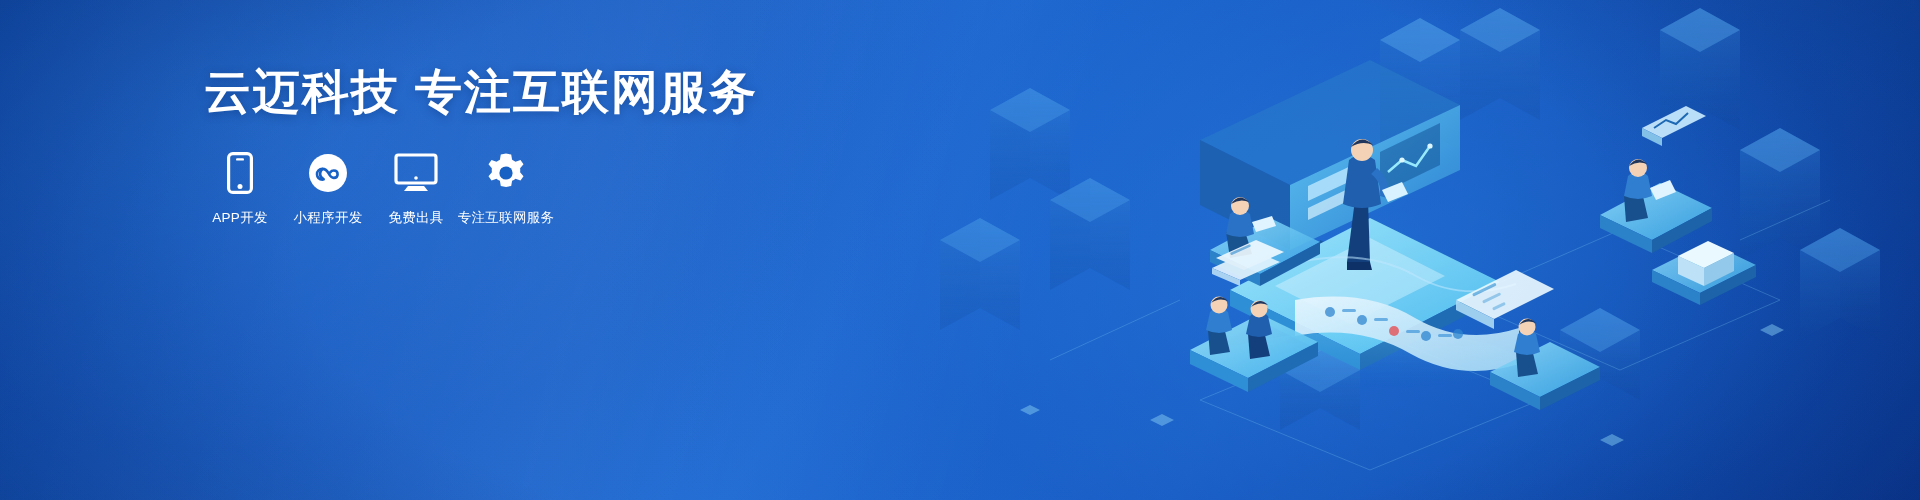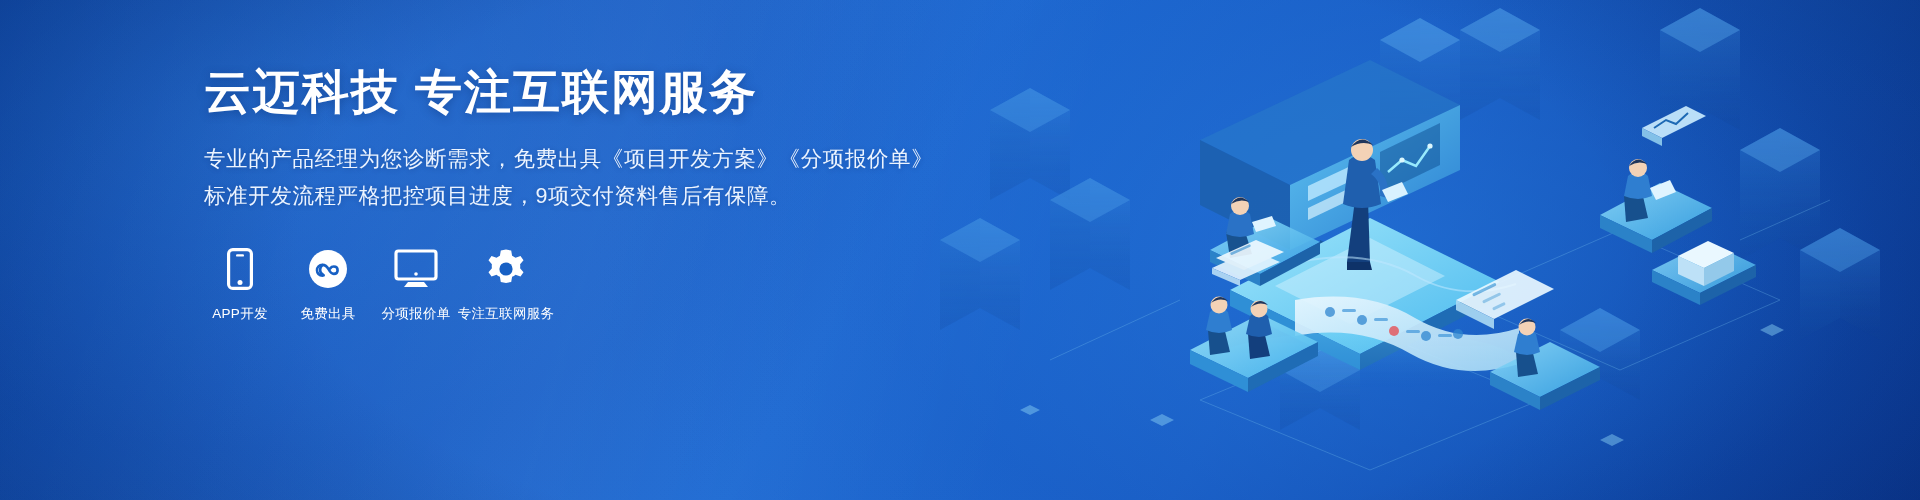--- a/index.html
+++ b/index.html
@@ -351,24 +351,20 @@
       </g>
     </svg>
   </div>
 
   <div class="vignette"></div>
 
   <div class="content">
 
     <div class="headline">云迈科技 专注互联网服务</div>
 
-    <div class="subtitle">
-      <span class="line">专业的产品经理为您诊断需求，免费出具《项目开发方案》《分项报价单》</span>
-      <span class="line">标准开发流程严格把控项目进度，9项交付资料售后有保障。</span>
-    </div>
 
     <div class="services">
 
       <div class="service svc-1">
         <span class="ico">
           <svg width="26" height="42" viewBox="0 0 26 42" xmlns="http://www.w3.org/2000/svg">
             <rect x="1.6" y="1.6" width="22.8" height="38.8" rx="4.2" ry="4.2" fill="none" stroke="#ffffff" stroke-width="3.2"></rect>
             <rect x="9" y="6.2" width="8" height="2.4" rx="1.2" fill="#ffffff"></rect>
             <circle cx="13" cy="34.4" r="2.5" fill="#ffffff"></circle>
           </svg>
@@ -377,33 +373,33 @@
       </div>
 
       <div class="service svc-2">
         <span class="ico">
           <svg width="40" height="40" viewBox="0 0 40 40" xmlns="http://www.w3.org/2000/svg">
             <circle cx="20" cy="20" r="19" fill="#ffffff"></circle>
             <path d="M14.6 26.6 c-3.6 0 -5.6 -2.4 -5.6 -5.3 c0 -3.1 2.3 -5.4 5.4 -5.4 c3.3 0 5.1 2.3 6.3 4.6 c1.3 2.5 2.7 4.4 5.1 4.4 c2.3 0 3.8 -1.6 3.8 -3.7 c0 -2.2 -1.6 -3.7 -3.8 -3.7 c-1.5 0 -2.7 0.7 -3.6 1.9" fill="none" stroke="#1760c4" stroke-width="2.6" stroke-linecap="round"></path>
             <path d="M14.5 16 c-1.6 1.2 -2.4 3 -2.4 5 c0 2.5 1.5 4.4 3.6 5.2" fill="none" stroke="#1760c4" stroke-width="2.6" stroke-linecap="round"></path>
           </svg>
         </span>
-        <span class="lbl">免费出具</span>
+        <span class="lbl">小程序开发</span>
       </div>
 
 
       <div class="service svc-4">
         <span class="ico">
           <svg width="44" height="40" viewBox="0 0 44 40" xmlns="http://www.w3.org/2000/svg">
             <rect x="2" y="2" width="40" height="28" rx="2.4" ry="2.4" fill="none" stroke="#ffffff" stroke-width="3.2"></rect>
             <circle cx="22" cy="25" r="1.8" fill="#ffffff"></circle>
             <polygon points="14,33 30,33 34,38 10,38" fill="#ffffff"></polygon>
           </svg>
         </span>
-        <span class="lbl">分项报价单</span>
+        <span class="lbl">免费出具</span>
       </div>
 
       <div class="service svc-5">
         <span class="ico">
           <svg width="42" height="42" viewBox="0 0 42 42" xmlns="http://www.w3.org/2000/svg">
             <path d="M21 1.5 l5.2 1.0 0.9 5.2 a13.6 13.6 0 0 1 3.4 2.0 l5.0 -1.8 3.0 4.4 -3.4 4.0 a13.6 13.6 0 0 1 0 3.9 l3.4 4.0 -3.0 4.4 -5.0 -1.8 a13.6 13.6 0 0 1 -3.4 2.0 l-0.9 5.2 -5.2 1.0 -5.2 -1.0 -0.9 -5.2 a13.6 13.6 0 0 1 -3.4 -2.0 l-5.0 1.8 -3.0 -4.4 3.4 -4.0 a13.6 13.6 0 0 1 0 -3.9 l-3.4 -4.0 3.0 -4.4 5.0 1.8 a13.6 13.6 0 0 1 3.4 -2.0 l0.9 -5.2 z" fill="#ffffff"></path>
             <circle cx="21" cy="21" r="6.6" fill="#1760c4"></circle>
           </svg>
         </span>
         <span class="lbl">专注互联网服务</span>

